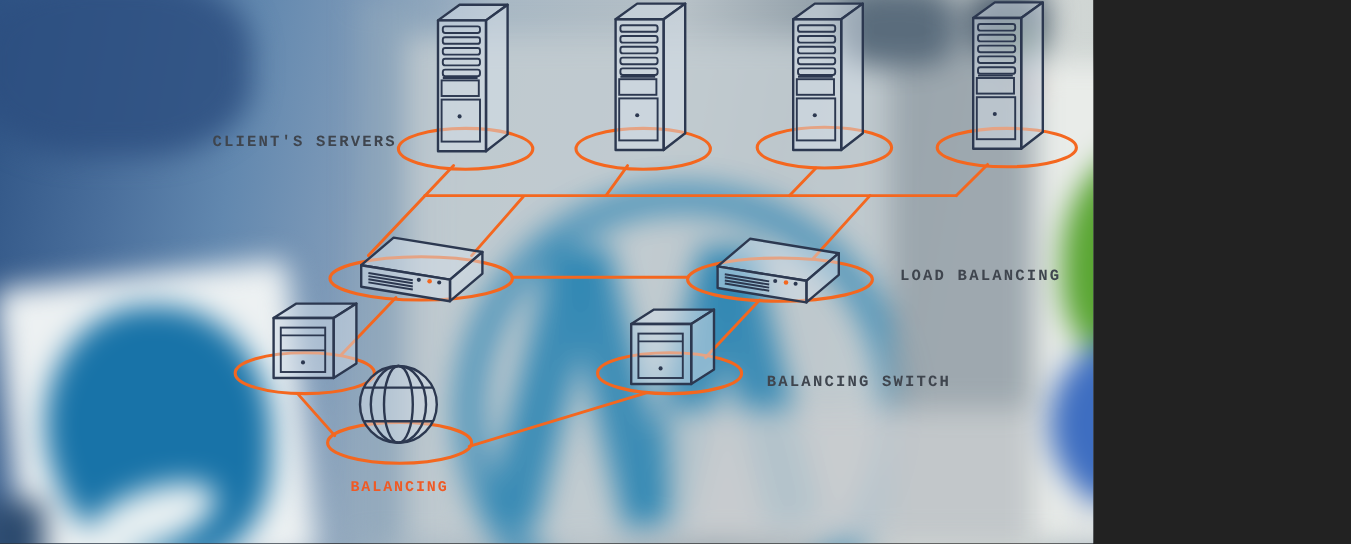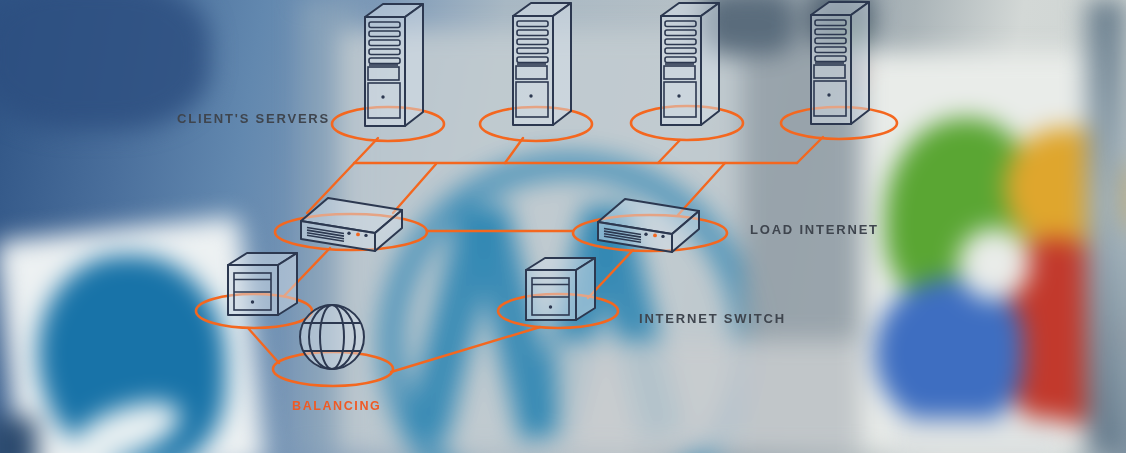--- a/index.html
+++ b/index.html
@@ -1,18 +1,18 @@
 <!DOCTYPE html>
 <html style="--accent-orange: #f4671f; --device-stroke: #2c3850; --label-gray: #3f454e; --internet-orange: #ef5a25;"><head>
 <meta charset="utf-8">
 <style>
   html,body { margin:0; padding:0; background:#222; }
   .stage {
-    position:relative; width:1126px; height:453px; overflow:hidden;
-    font-family:Liberation Sans, sans-serif;
+    position:relative; width:911px; height:453px; overflow:hidden;
+    font-family:Liberation Mono, monospace;
     background:linear-gradient(100deg,
       #2f5485 0%, #4a6f9c 12%, #6288af 22%, #7e9ab8 32%,
       #a8b8c4 42%, #b6c0c6 58%, #97a4ad 68%, #aab4b8 76%,
       #d3d8d6 85%, #cfd5d3 94%, #8799a7 100%);
   }
   .blurlayer { position:absolute; inset:0; filter:blur(12px); z-index:1; }
   .blob { position:absolute; }
   .diagram { position:absolute; left:0; top:0; z-index:2; }
   .lbl {
     position:absolute; z-index:3; font-weight:700; font-size:13px;
@@ -139,17 +139,17 @@
     <g>
       <circle class="face" cx="332" cy="337" r="32"></circle>
       <ellipse class="det" cx="332" cy="337" rx="12" ry="32" style="stroke-width:2"></ellipse>
       <ellipse class="det" cx="332" cy="337" rx="23" ry="32" style="stroke-width:2"></ellipse>
       <line class="det" x1="303.5" y1="323" x2="360.5" y2="323" style="stroke-width:2"></line>
       <line class="det" x1="303.5" y1="351" x2="360.5" y2="351" style="stroke-width:2"></line>
     </g>
   </svg>
 
   <div class="lbl" style="left:177px;top:111px;">CLIENT'S SERVERS</div>
-  <div class="lbl" style="left:750px;top:222px;">LOAD INTERNET</div>
-  <div class="lbl" style="left:639px;top:311px;">INTERNET SWITCH</div>
+  <div class="lbl" style="left:750px;top:222px;">LOAD BALANCING</div>
+  <div class="lbl" style="left:639px;top:311px;">BALANCING SWITCH</div>
   <div class="lbl orange" style="left:292px;top:399px;">BALANCING</div>
 
 </div>
 
 </body></html>

